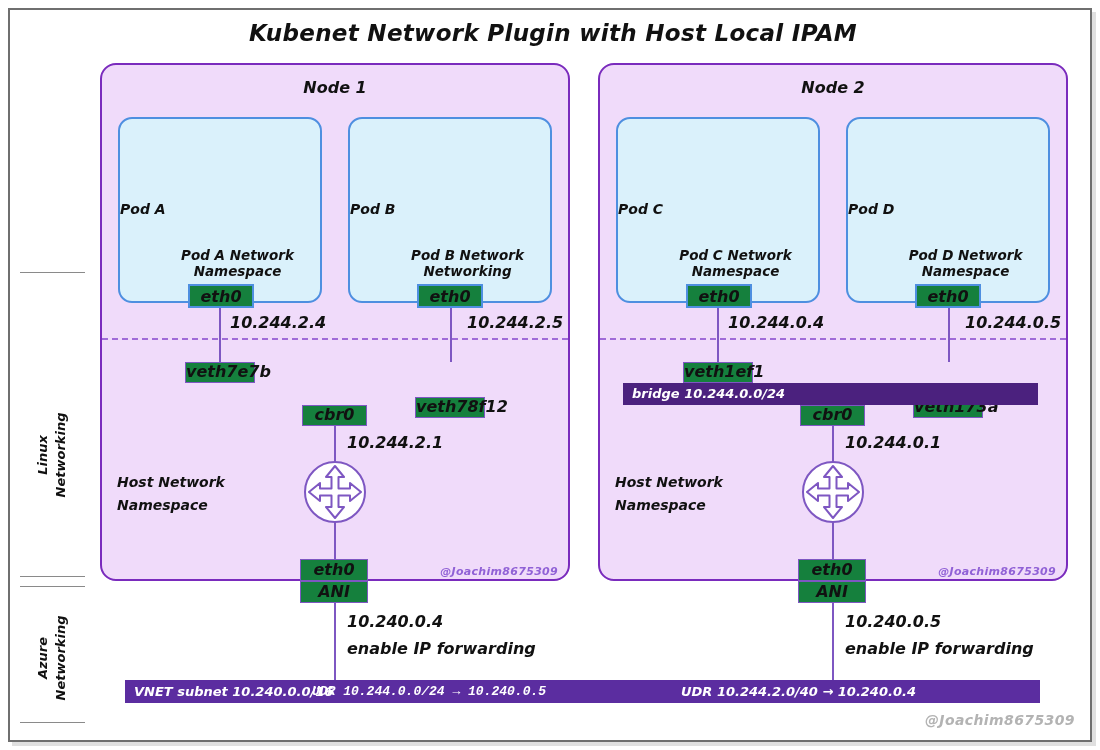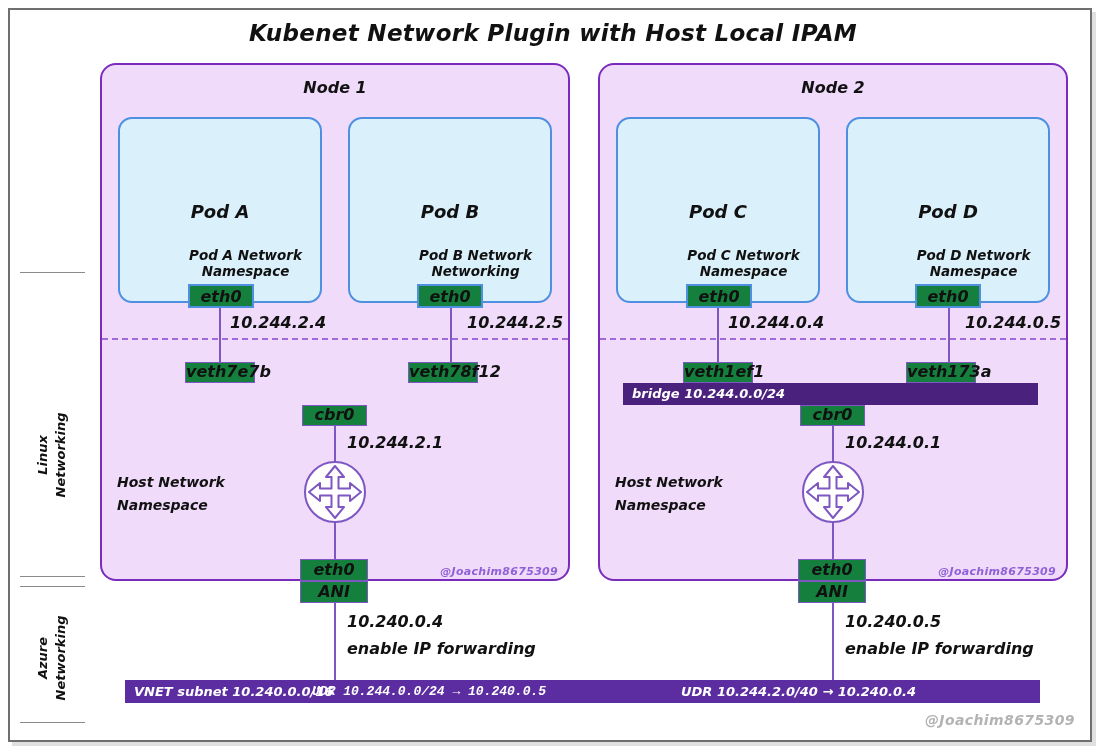--- a/index.html
+++ b/index.html
@@ -15,29 +15,29 @@
   .node-wrap { position:absolute; top:63px; width:470px; height:660px; }
   .node-wrap.n1 { left:100px; }
   .node-wrap.n2 { left:598px; }
   .node-box { position:absolute; left:0; top:0; width:470px; height:518px;
               background:#f0dbfa; border:2px solid #7a2bbd; border-radius:16px; }
   .node-title { position:absolute; left:0; top:15px; width:470px; text-align:center; font-size:16px; }
 
   .pod { position:absolute; top:54px; width:204px; height:186px;
          background:#daf1fb; border:2px solid #4e8fe0; border-radius:14px; }
   .pod.p1 { left:18px; } .pod.p2 { left:248px; }
-  .pod-name { position:absolute; top:82px; left:0; width:100%; text-align:center; font-size:18px; }
-  .pod-ns   { position:absolute; top:128px; left:8px; width:100%; text-align:center; font-size:13.5px;padding-left:35px; }
+  .pod-name { position:absolute; top:82px; left:0; width:100%; text-align:left; font-size:14px; }
+  .pod-ns   { position:absolute; top:128px; left:0; width:100%; text-align:center; font-size:13.5px;padding-left:35px; }
 
   .ifbox { position:absolute; background:#15803d; text-align:center; font-size:16px; }
   .pod-eth { top:221px; width:66px; height:24px; line-height:21px; border:2px solid #4e8fe0; }
   .pod-eth.p1 { left:88px; } .pod-eth.p2 { left:317px; }
   .pbox { border:1.5px solid #7e57c2; }
   .veth { top:299px; width:70px; height:21px; line-height:18px; }
-  .veth.p1 { left:85px; } .veth.p2 { left:308px; }
+  .veth.p1 { left:85px; } .veth.p2 { left:315px;margin-top:35px; }
   .cbr { left:202px; top:342px; width:65px; height:21px; line-height:18px; }
   .hosteth { left:200px; top:496px; width:68px; height:22px; line-height:19px; }
   .ani     { left:200px; top:518px; width:68px; height:22px; line-height:19px; }
 
   .vline { position:absolute; width:2px; background:#7e57c2; }
   .l-poda { left:119px; top:245px; height:54px; }
   .l-podb { left:350px; top:245px; height:54px; }
   .l-main { left:234px; top:363px; height:134px; }
   .l-down { left:234px; top:540px; height:78px; }
 

